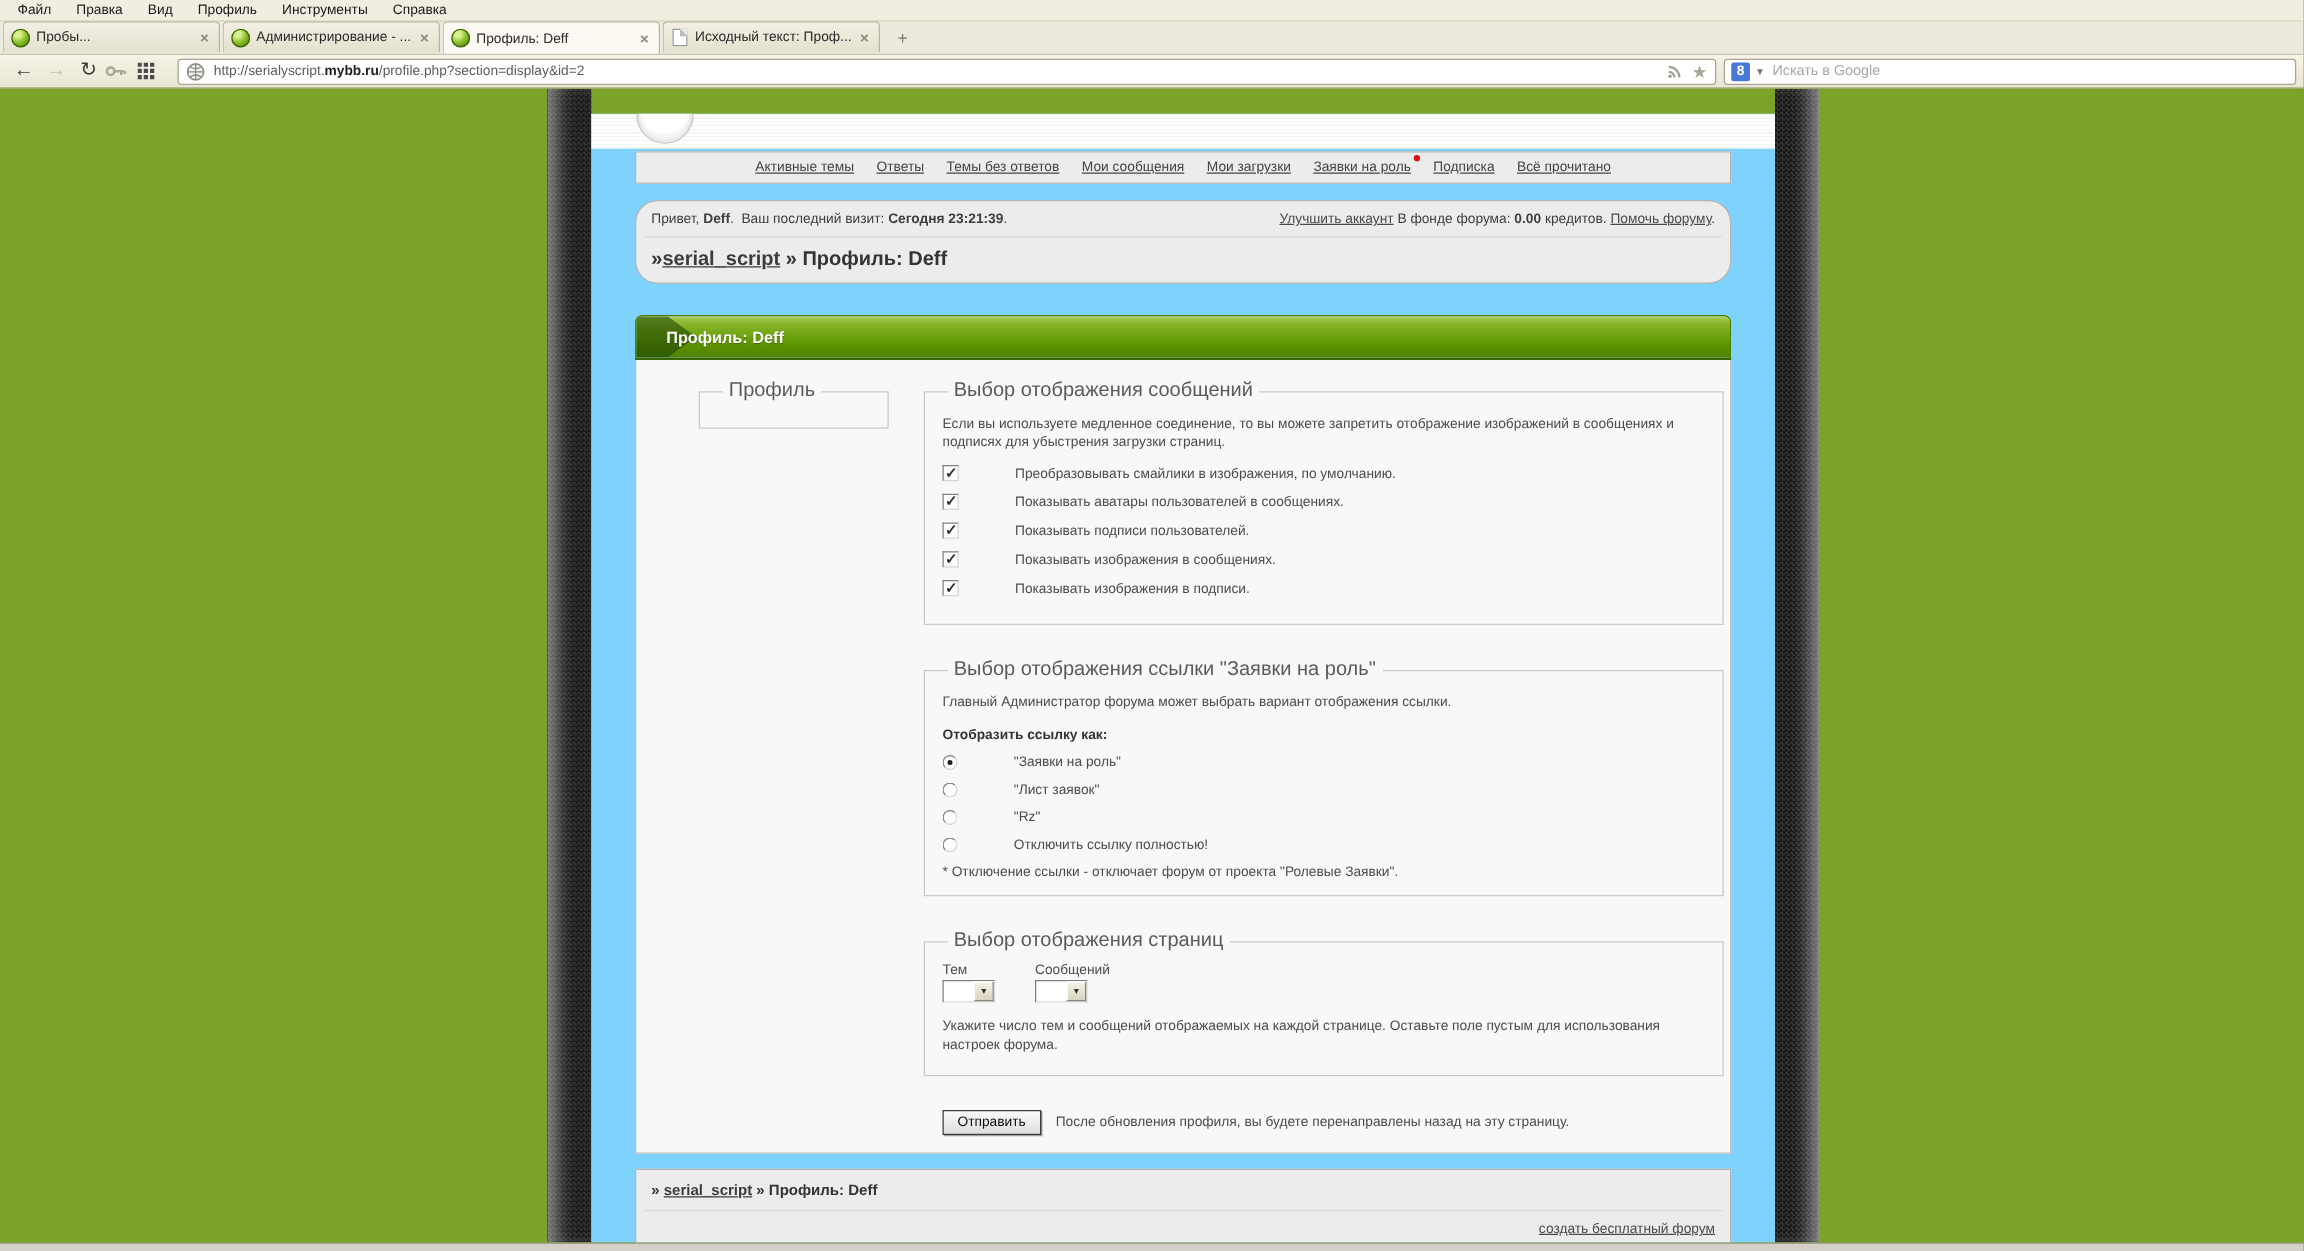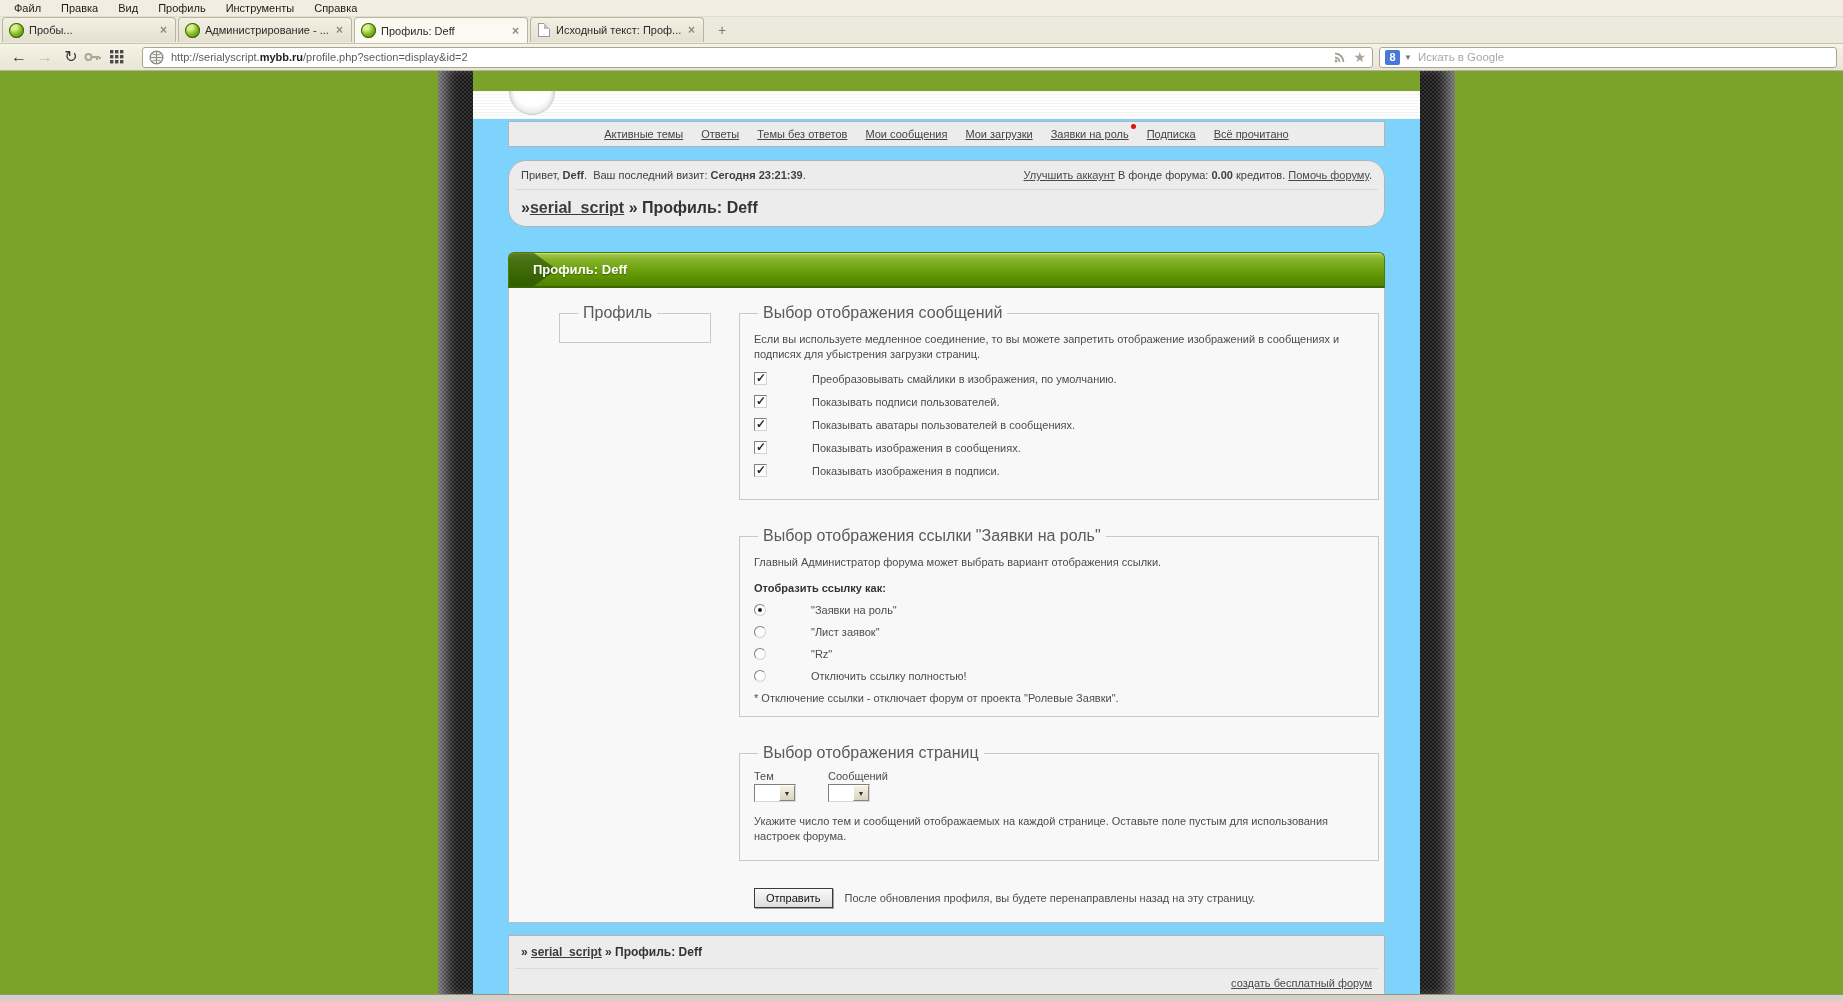--- a/index.html
+++ b/index.html
@@ -272,26 +272,26 @@
             <div class="fs-desc">Если вы используете медленное соединение, то вы можете запретить отображение изображений в сообщениях и подписях для убыстрения загрузки страниц.</div>
             <div>
 
                 <div class="opt-row">
                   <input type="checkbox" class="cb" checked="" style="">
                   <span class="opt-label">Преобразовывать смайлики в изображения, по умолчанию.</span>
                 </div>
 
                 <div class="opt-row">
                   <input type="checkbox" class="cb" checked="" style="">
+                  <span class="opt-label">Показывать аватары пользователей в сообщениях.</span>
+                </div>
+
+                <div class="opt-row">
+                  <input type="checkbox" class="cb" checked="" style="">
                   <span class="opt-label">Показывать подписи пользователей.</span>
-                </div>
-
-                <div class="opt-row">
-                  <input type="checkbox" class="cb" checked="" style="">
-                  <span class="opt-label">Показывать аватары пользователей в сообщениях.</span>
                 </div>
 
                 <div class="opt-row">
                   <input type="checkbox" class="cb" checked="" style="">
                   <span class="opt-label">Показывать изображения в сообщениях.</span>
                 </div>
 
                 <div class="opt-row">
                   <input type="checkbox" class="cb" checked="" style="">
                   <span class="opt-label">Показывать изображения в подписи.</span>

